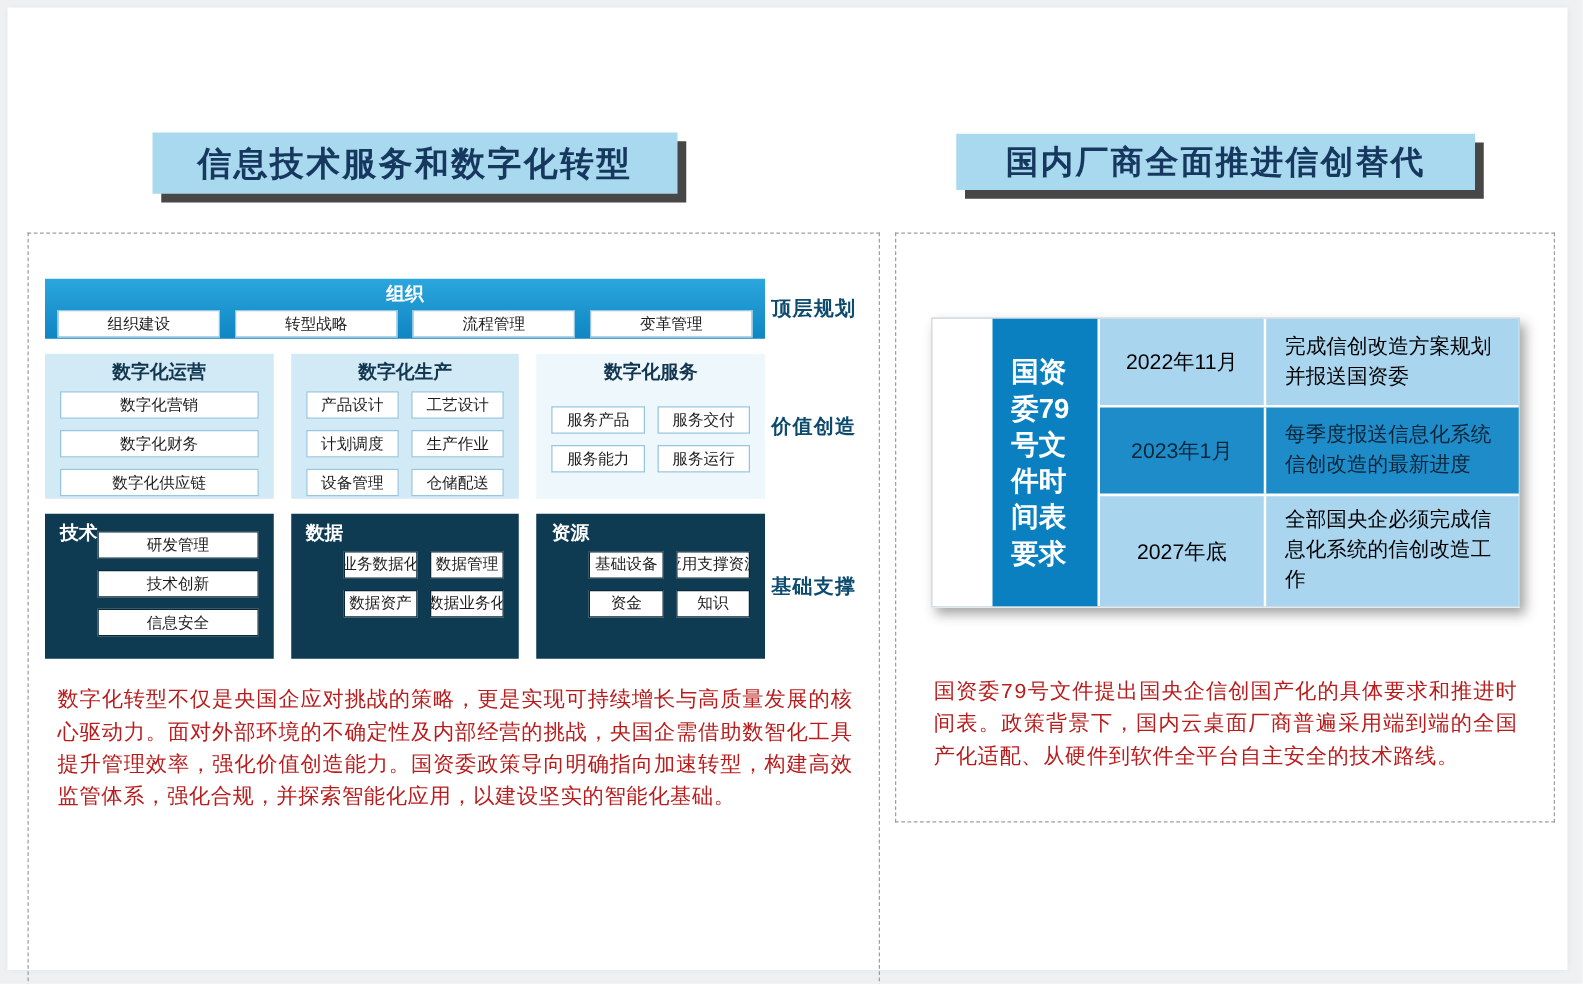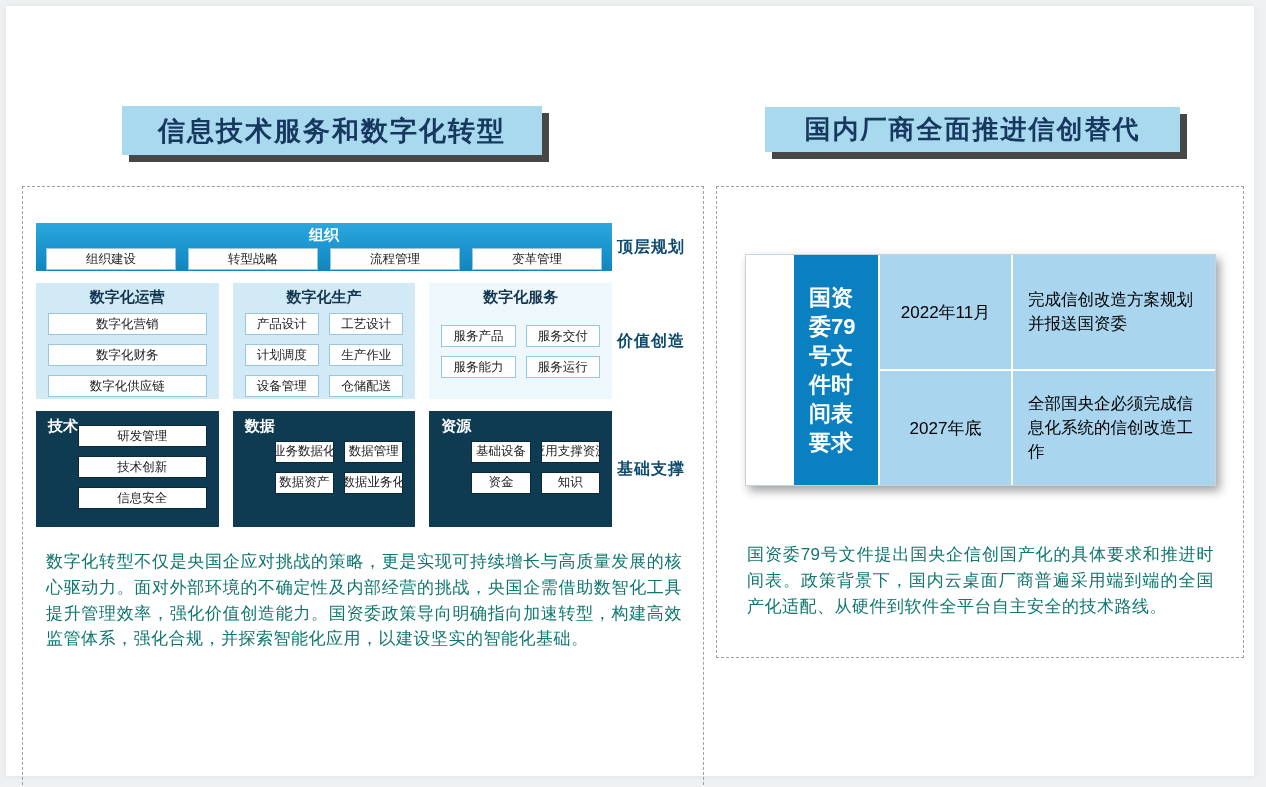--- a/index.html
+++ b/index.html
@@ -61,22 +61,23 @@
   .items-2 { display:grid; grid-template-columns:1fr 1fr; gap:9px 10px; }
 
   .fw-row.mid .fw-content, .fw-row.bot .fw-content { height:116px; }
 
   .dcol { flex:1; background:#0e3a52; padding:6px 12px 10px 12px; display:flex; flex-direction:row; }
   .dcol .col-header { color:#ffffff; }
   .dcol .wbox { border:1px solid #09293b; }
 
   
   .para {
-    font-size:17px; color:#0f766e; line-height:1.52; text-align:justify;
+    font-size:17px; color:#b91c1c; line-height:1.52; text-align:justify;
     letter-spacing:0.5px;
+    font-family:Liberation Mono, monospace;
   }
   .para-left  { margin:22px 8px 0 10px; }
   .para-right { margin:56px 2px 0 2px; }
 
   
   .tl {
     display:flex; height:232px; width:100%;
     box-shadow:4px 5px 9px rgba(50,50,50,0.45);
     border:1px solid #c9d4da;
   }
@@ -219,20 +220,24 @@
 
 <div class="panel panel-right">
 
   <div class="tl">
     <div class="tl-header">国资委79号文件时间表要求</div>
     <div class="tl-rows">
       <div class="tl-row light">
         <div class="tl-date">2022年11月</div>
         <div class="tl-text">完成信创改造方案规划并报送国资委</div>
       </div>
+      <div class="tl-row dark">
+        <div class="tl-date">2023年1月</div>
+        <div class="tl-text">每季度报送信息化系统信创改造的最新进度</div>
+      </div>
       <div class="tl-row light">
         <div class="tl-date">2027年底</div>
         <div class="tl-text">全部国央企必须完成信息化系统的信创改造工作</div>
       </div>
     </div>
   </div>
 
   <p class="para para-right">国资委79号文件提出国央企信创国产化的具体要求和推进时间表。政策背景下，国内云桌面厂商普遍采用端到端的全国产化适配、从硬件到软件全平台自主安全的技术路线。</p>
 </div>
 

